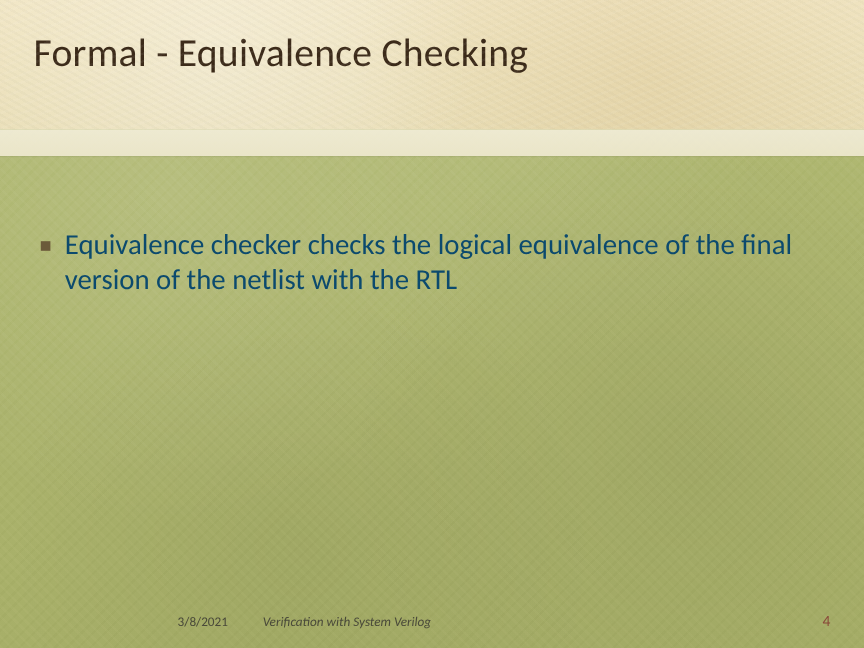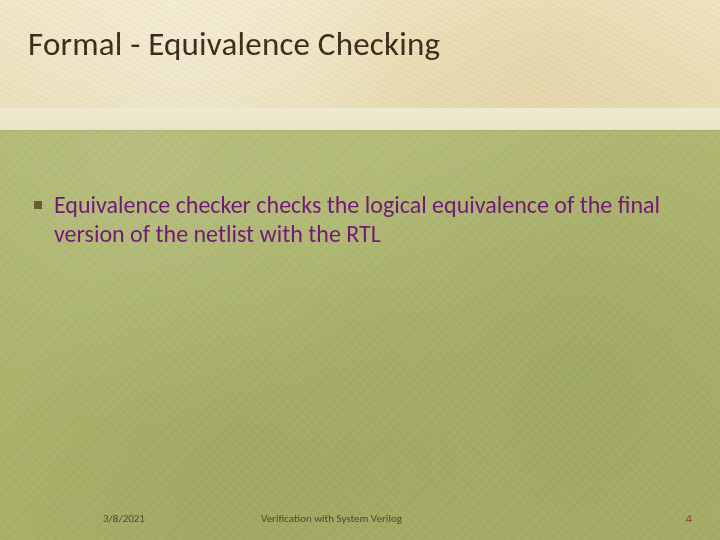--- a/index.html
+++ b/index.html
@@ -67,21 +67,21 @@
   .content {
     position: absolute;
     left: 34px;
     right: 34px;
     top: 190px;
   }
   .bullet {
     display: flex;
     align-items: flex-start;
     gap: 12px;
-    color: #701a75;
+    color: #0c4a6e;
     font-size: 24px;
     line-height: 1.22;
     margin-bottom: 76px;
   }
   .bullet .marker {
     width: 8px;
     height: 8px;
     background: #6b5a3a;
     margin-top: 11px;
     flex: 0 0 auto;
@@ -89,22 +89,22 @@
   .footer {
     position: absolute;
     left: 0; right: 0;
     bottom: 14px;
     display: flex;
     align-items: center;
     font-size: 11px;
     color: #4a4a3a;
     padding: 0 28px;
   }
-  .footer .date { margin-left: 75px; }
-  .footer .mid { margin-left: 116px; }
+  .footer .date { margin-left: 120px; }
+  .footer .mid { margin-left: 29px; font-style: italic; }
   .footer .pg { margin-left: auto; color: #8a4a3a; font-size: 13px; }
 </style>
 </head>
 <body>
 
 <div class="bg"></div>
 <div class="header">
   <div class="title">Formal  - Equivalence Checking</div>
 </div>
 <div class="band"></div>

